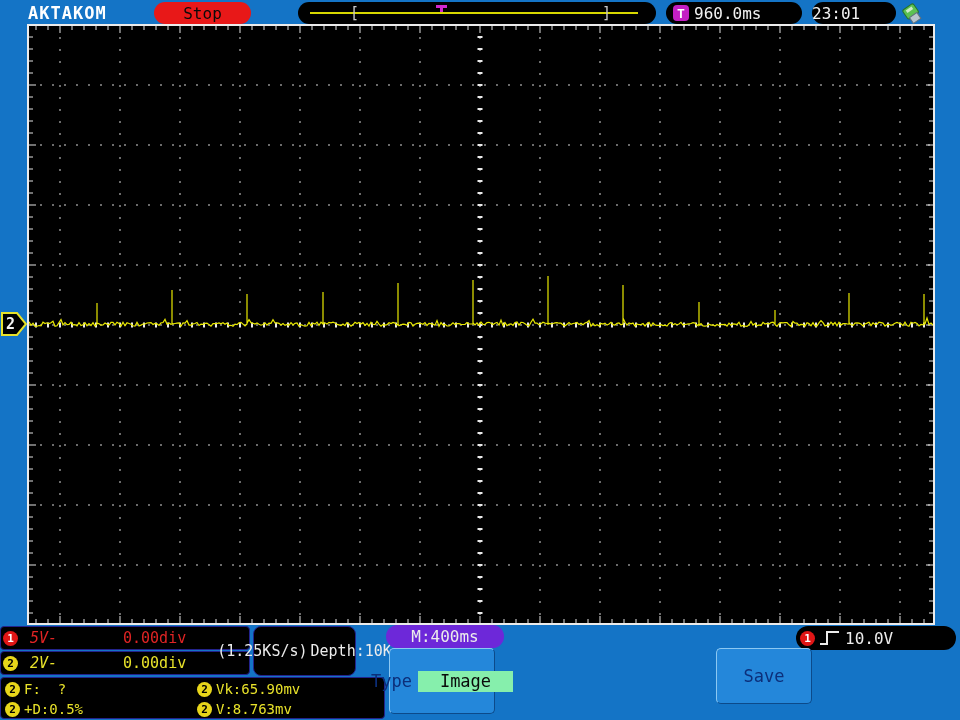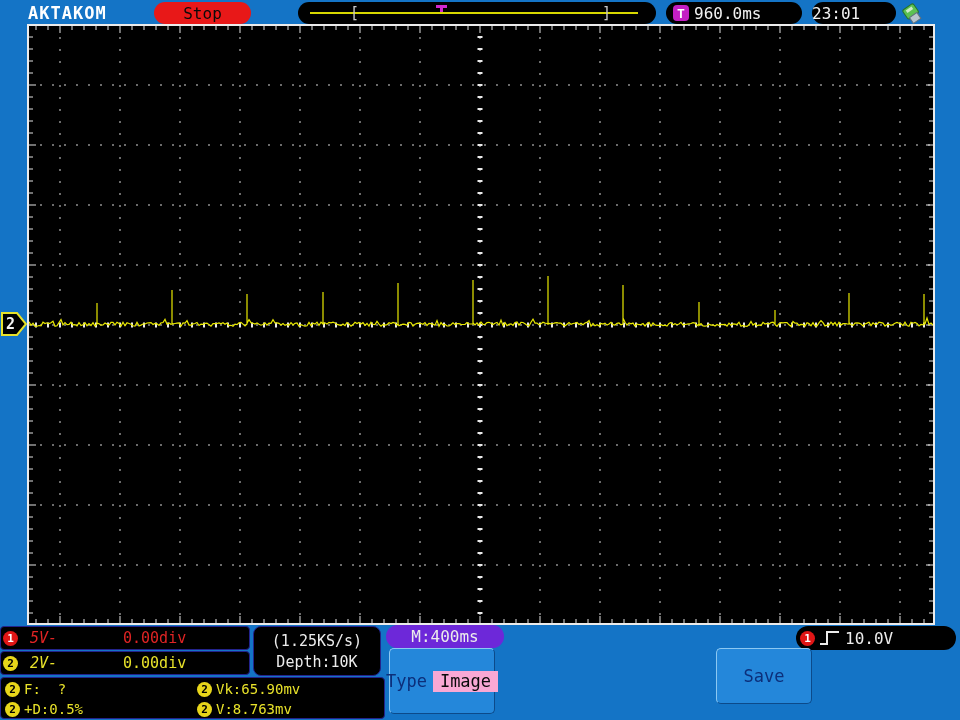--- a/index.html
+++ b/index.html
@@ -34,36 +34,36 @@
   .blackbox{background:#000;border:1px solid #23238c;border-radius:4px;box-sizing:border-box;}
   .ch-row{left:0;width:250px;height:24px;display:flex;align-items:center;font-size:15px;}
   .ch1-row{top:626px;color:#e02424;}
   .ch2-row{top:651px;color:#e8e22a;}
   .chip{display:inline-flex;width:15px;height:15px;border-radius:50%;align-items:center;justify-content:center;
         font-size:11px;font-weight:bold;flex:none;}
   .chip-red{background:#e01616;color:#fff;}
   .chip-yel{background:#e8d61a;color:#000;}
   .ch-scale{margin-left:12px;font-style:italic;}
   .ch-offset{position:absolute;left:122px;}
-  .acq-box{left:253px;top:626px;width:128px;height:50px;border-radius:8px;color:#ececec;font-size:15px;
-           display:flex;flex-direction:column;justify-content:center;align-items:center;gap:3px;border:1px solid #23238c;background:#000;box-sizing:border-box;}
+  .acq-box{left:253px;top:626px;width:103px;height:50px;border-radius:8px;color:#ececec;font-size:15px;
+           display:flex;flex-direction:row;justify-content:center;align-items:center;gap:3px;border:1px solid #23238c;background:#000;box-sizing:border-box;}
   .m-pill{left:386px;top:625px;width:118px;height:23px;border-radius:12px;background:#6d28d9;color:#ececec;
           font-size:16px;display:flex;align-items:center;justify-content:center;}
   .trig-pill{left:796px;top:626px;width:160px;height:24px;border-radius:12px;background:#000;color:#ececec;
              font-size:16px;display:flex;align-items:center;gap:4px;padding:0 4px;box-sizing:border-box;}
   .meas-box{left:0;top:677px;width:385px;height:42px;color:#e8e22a;font-size:14px;}
   .meas-item{position:absolute;display:flex;align-items:center;gap:4px;white-space:pre;}
   .mi-f{left:4px;top:3px;} .mi-d{left:4px;top:23px;} .mi-vk{left:196px;top:3px;} .mi-v{left:196px;top:23px;}
 
   
   .soft-btn{background:#2487da;border:1px solid;border-color:#8cc8f2 #0c4a8a #0c4a8a #8cc8f2;border-radius:5px;
             color:#0c2f7a;font-size:17px;box-sizing:border-box;}
   .type-btn{left:389px;top:648px;width:106px;height:66px;display:flex;flex-direction:row;align-items:center;
             justify-content:center;gap:6px;}
-  .type-value{background:#f9a8d4;color:#0a0a0a;padding:0 7px;line-height:21px;}
+  .type-value{background:#86efac;color:#0a0a0a;padding:0 22px;line-height:21px;}
   .save-btn{left:716px;top:648px;width:96px;height:56px;display:flex;align-items:center;justify-content:center;}
 </style>
 </head>
 <body>
 
 <div id="app">
 
   <div class="abs brand">AKTAKOM</div>
 
   <div class="abs stop-btn">

